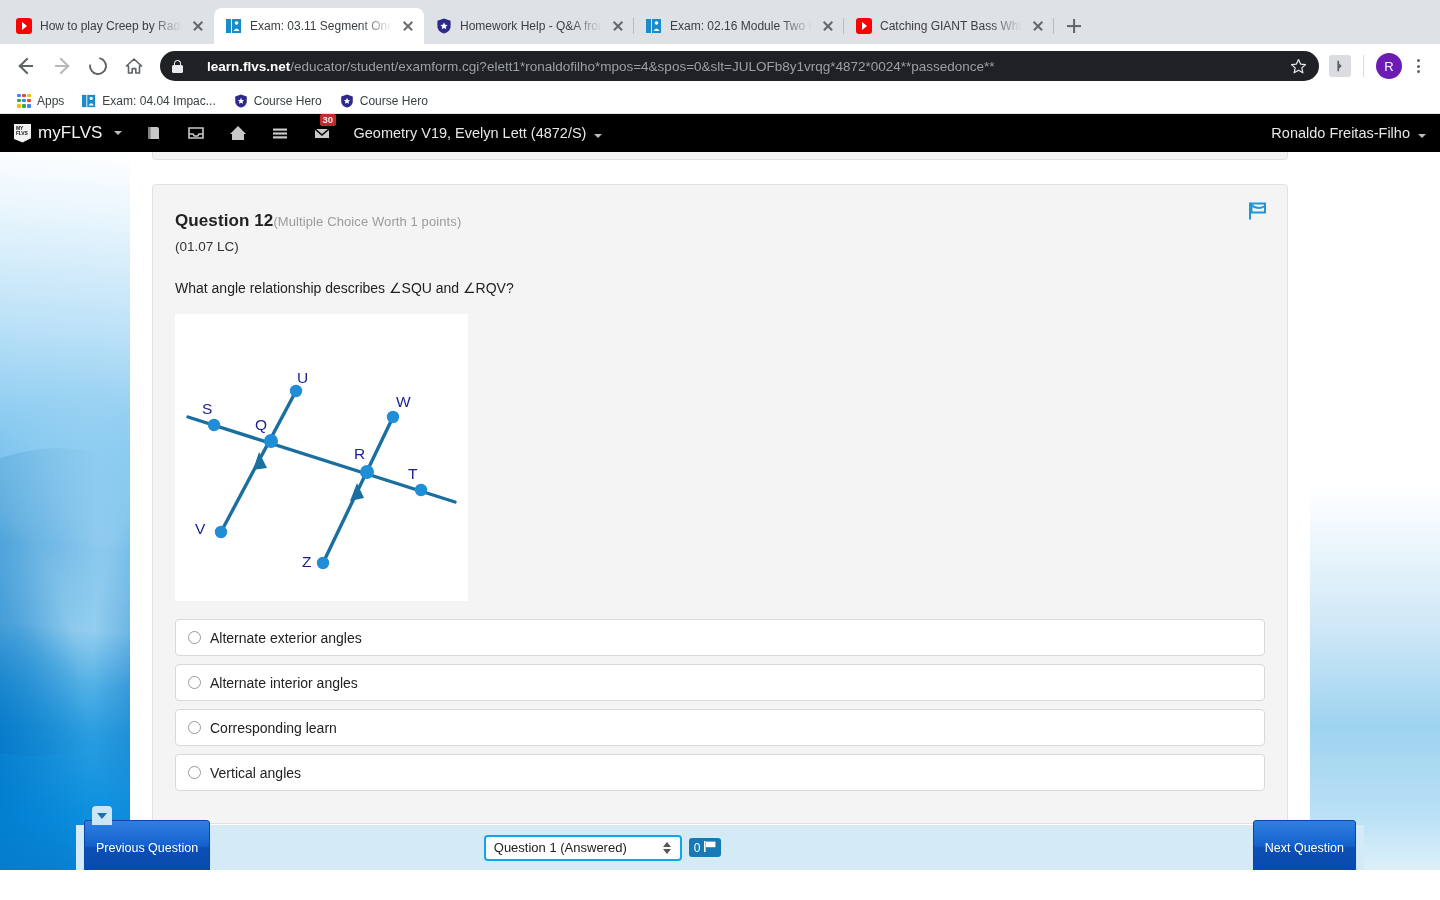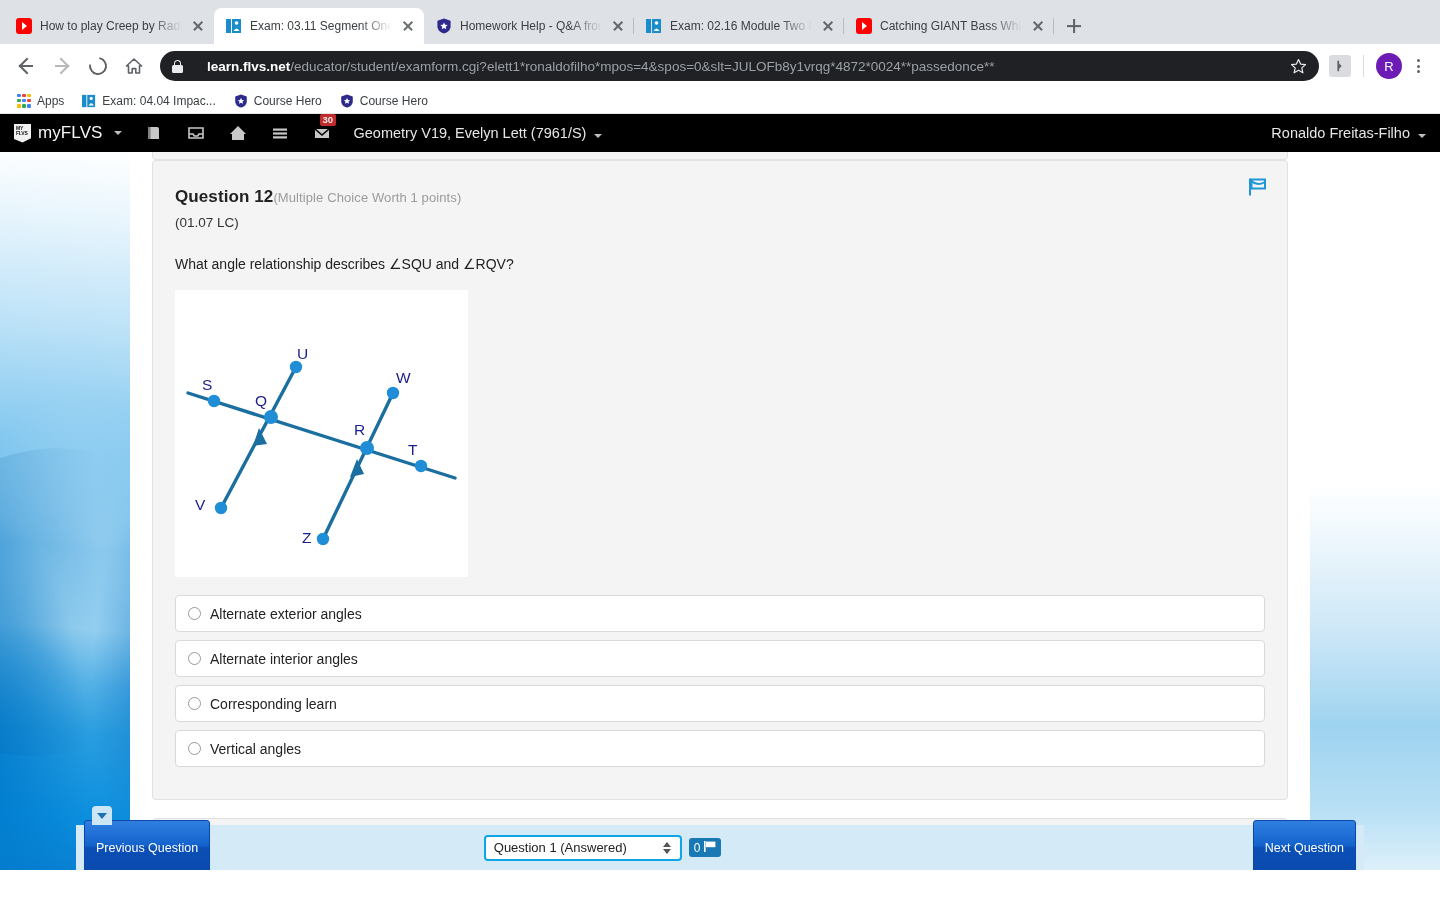--- a/index.html
+++ b/index.html
@@ -172,21 +172,21 @@
     position:absolute; left:130px; top:0; right:130px; bottom:0; background:#ffffff;
     overflow:hidden;
   }
   .scrollpane { position:absolute; inset:0; padding:0 22px; }
 
   .card-stub {
     margin-top:-22px; height:30px; background:#f4f4f4; border:1px solid #e1e1e1;
     border-radius:4px;
   }
   .qcard {
-    background:#f4f4f4; border:1px solid #e1e1e1; border-radius:4px;
+    margin-top:24px; background:#f4f4f4; border:1px solid #e1e1e1; border-radius:4px;
     padding:26px 22px 24px 22px; position:relative;
   }
   .flag-btn { position:absolute; right:18px; top:16px; width:22px; height:20px; }
   .qhead { font-size:17px; color:#222; font-weight:bold; letter-spacing:.1px; }
   .qhead .worth { font-weight:normal; font-size:13px; color:#9b9b9b; }
   .qcode { font-size:13.5px; color:#333; margin-top:8px; }
   .qtext { font-size:14px; color:#222; margin-top:26px; }
 
   .figure {
     margin-top:18px; width:293px; height:287px; background:#ffffff;
@@ -442,21 +442,21 @@
       <span class="nic">
         <svg width="20" height="20" viewBox="0 0 20 20">
             <path d="M3 6 h14 v9 h-14 z" fill="#d9d9d9"></path>
             <path d="M3 6 L10 12 L17 6" fill="none" stroke="#000" stroke-width="1.6"></path>
           </svg>
         <span class="badge30">30</span>
       </span>
     </div>
 
     <div class="course-sel">
-      <span>Geometry V19, Evelyn Lett (7961/S)</span>
+      <span>Geometry V19, Evelyn Lett (4872/S)</span>
       <span class="caret"></span>
     </div>
 
     <div class="user-menu">
       <span>Ronaldo Freitas-Filho</span>
       <span class="caret"></span>
     </div>
   </div>
 
   <div class="stage">

